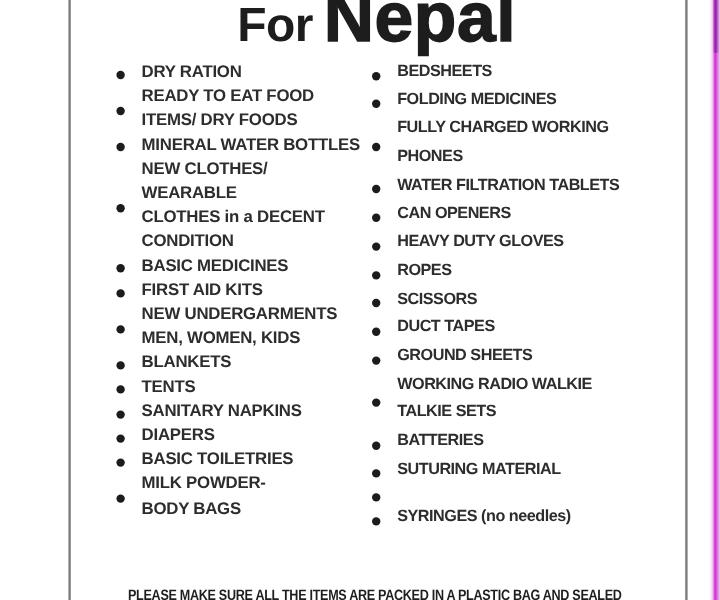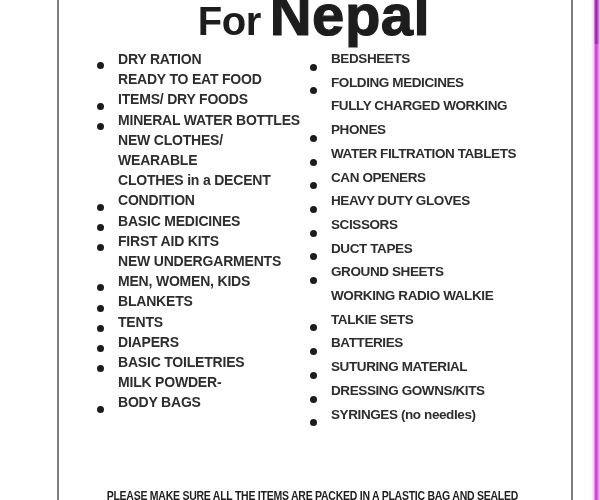--- a/index.html
+++ b/index.html
@@ -36,21 +36,21 @@
     white-space: nowrap; color: #1d1d1d;
   }
   .title-prefix { font-size: 40px; font-weight: 700; line-height: 1; letter-spacing: -0.5px; }
   .title-main   { font-size: 58px; font-weight: 700; line-height: 1; letter-spacing: 0.5px;
                   -webkit-text-stroke: 1.2px #1d1d1d; }
 
   
   .list { position: absolute; margin: 0; padding: 0; list-style: none; font-weight: 700; }
   .list-left  { left: 97px;  top: 49px; width: 218px; font-size: 14px;   letter-spacing: -0.2px; line-height: 20.2px; }
   .list-right { left: 310px; top: 47px; width: 232px; font-size: 13.5px; letter-spacing: -0.4px; line-height: 23.7px; }
-  .list li { display: flex; align-items: flex-end; }
+  .list li { display: flex; align-items: center; }
   .bullet {
     flex: 0 0 auto; width: 7px; height: 7px; border-radius: 50%;
     background: #1c1c1c; margin-right: 14px;
   }
   .list-left  .bullet { margin-top: 6.5px; }
   .list-right .bullet { margin-top: 8.5px; }
   .item-text { white-space: pre-line; }
 
   
   .footer-note {
@@ -112,20 +112,24 @@
     <li>
         <span class="bullet"></span>
         <span class="item-text">BLANKETS</span>
       </li>
     <li>
         <span class="bullet"></span>
         <span class="item-text">TENTS</span>
       </li>
     <li>
         <span class="bullet"></span>
+        <span class="item-text">SANITARY NAPKINS</span>
+      </li>
+    <li>
+        <span class="bullet"></span>
         <span class="item-text">DIAPERS</span>
       </li>
     <li>
         <span class="bullet"></span>
         <span class="item-text">BASIC TOILETRIES</span>
       </li>
     <li>
         <span class="bullet"></span>
         <span class="item-text">MILK POWDER-
 BODY BAGS</span>
@@ -153,20 +157,24 @@
     <li>
         <span class="bullet"></span>
         <span class="item-text">CAN OPENERS</span>
       </li>
     <li>
         <span class="bullet"></span>
         <span class="item-text">HEAVY DUTY GLOVES</span>
       </li>
     <li>
         <span class="bullet"></span>
+        <span class="item-text">ROPES</span>
+      </li>
+    <li>
+        <span class="bullet"></span>
         <span class="item-text">SCISSORS</span>
       </li>
     <li>
         <span class="bullet"></span>
         <span class="item-text">DUCT TAPES</span>
       </li>
     <li>
         <span class="bullet"></span>
         <span class="item-text">GROUND SHEETS</span>
       </li>
@@ -178,21 +186,20 @@
     <li>
         <span class="bullet"></span>
         <span class="item-text">BATTERIES</span>
       </li>
     <li>
         <span class="bullet"></span>
         <span class="item-text">SUTURING MATERIAL</span>
       </li>
     <li>
         <span class="bullet"></span>
-        <span class="item-text">DRESSING GOWNS/KITS</span>
       </li>
     <li>
         <span class="bullet"></span>
         <span class="item-text">SYRINGES (no needles)</span>
       </li>
   </ul>
 
   <div class="footer-note">PLEASE MAKE SURE ALL THE ITEMS ARE PACKED IN A PLASTIC BAG AND SEALED</div>
 
 </div>

